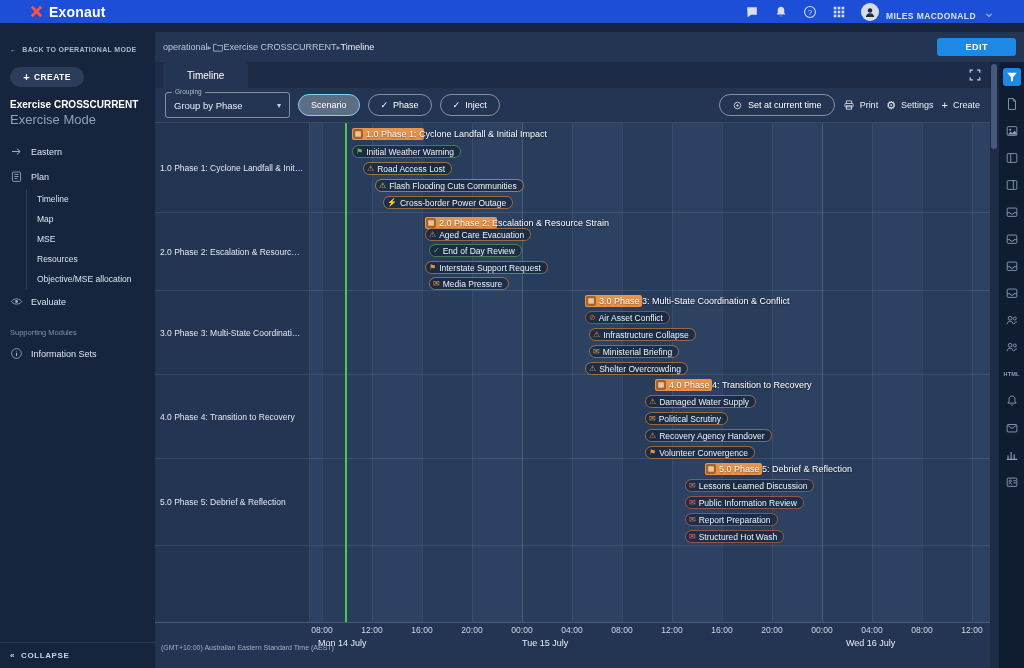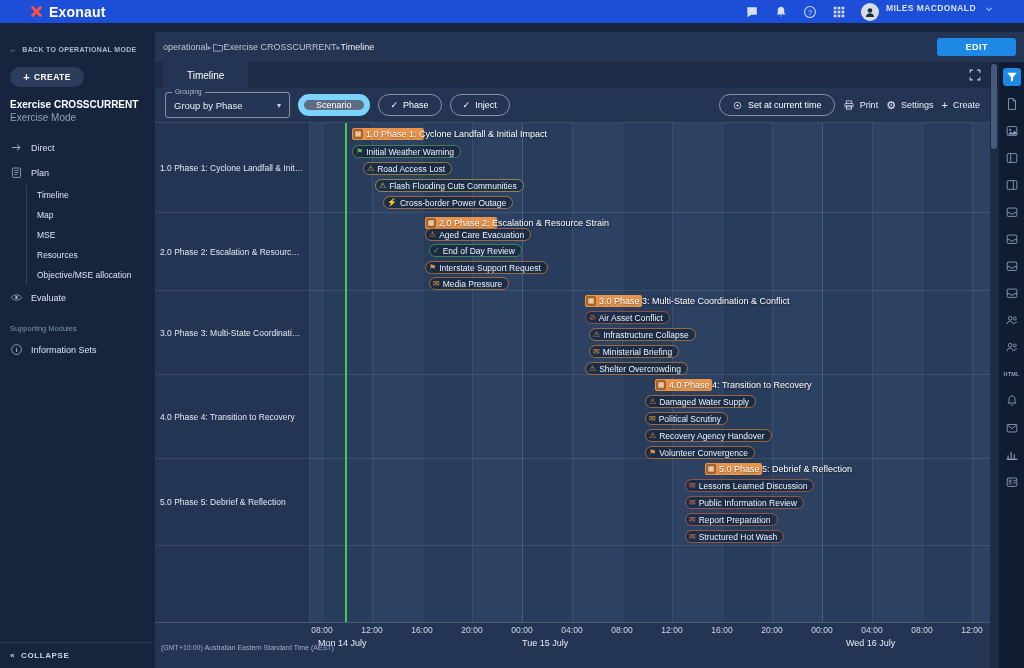--- a/index.html
+++ b/index.html
@@ -10,35 +10,35 @@
 
   
   .topbar{position:absolute;left:0;top:0;width:1024px;height:23px;background:#1d4ed8;
           display:flex;align-items:center;padding:0 29px;z-index:10}
   .logo{display:flex;align-items:center;gap:5px}
   .logo-x{width:15px;height:15px;color:#ff5040}
   .logo-t{font-size:14px;font-weight:bold;letter-spacing:.2px;color:#fff}
   .top-icons{margin-left:auto;display:flex;align-items:center;gap:15px;color:#d7e0ec}
   .tbi{width:14px;height:14px;cursor:pointer}
   .tbi svg{width:14px;height:14px}
-  .user{display:flex;align-items:flex-start;gap:7px;font-size:8.5px;font-weight:bold;letter-spacing:.4px}
+  .user{display:flex;align-items:flex-end;gap:7px;font-size:8.5px;font-weight:bold;letter-spacing:.4px}
   .avatar{width:18px;height:18px;border-radius:50%;background:#d5dde6;display:flex;align-items:center;justify-content:center}
   .avatar svg{width:14px;height:14px}
   .chev{width:12px;height:12px;color:#aebacc}
 
   
   .sidebar{position:absolute;left:0;top:32px;width:155px;bottom:0;background:#16253d;
            display:flex;flex-direction:column;padding-top:10px;z-index:5}
   .back{font-size:7px;font-weight:bold;color:#aebacc;letter-spacing:.3px;padding:4px 10px;
         display:flex;gap:5px;align-items:center;cursor:pointer}
   .createbtn{margin:10px 10px 12px;width:74px;height:20px;border-radius:10px;background:#2c3d5c;
              color:#fff;font-size:8.5px;font-weight:bold;border:none;display:flex;align-items:center;
              justify-content:center;gap:4px;letter-spacing:.4px;cursor:pointer;font-family:inherit}
   .exname{font-size:10px;font-weight:bold;padding:0 10px;color:#fff}
-  .exmode{font-size:10px;color:#8fa0b8;padding:2px 10px 12px}
+  .exmode{font-size:13px;color:#8fa0b8;padding:2px 10px 12px}
   .nav-item{display:flex;align-items:center;gap:8px;font-size:9px;padding:6px 10px;color:#dbe4f0;cursor:pointer}
   .nico{width:13px;height:13px;color:#9fb0c8;flex:none}
   .nico svg{width:13px;height:13px}
   .nav-children{margin-left:26px;border-left:1px solid rgba(255,255,255,.12)}
   .nav-child{font-size:8.5px;padding:5px 0 5px 10px;color:#dbe4f0;cursor:pointer}
   .sect{font-size:7.5px;color:#7f92ab;padding:14px 10px 4px}
   .collapsebar{margin-top:auto;border-top:1px solid rgba(255,255,255,.08);padding:8px 10px;font-size:8px;
                font-weight:bold;letter-spacing:.6px;display:flex;gap:6px;color:#c7d2e2;cursor:pointer}
 
   
@@ -59,21 +59,21 @@
   .expandic svg{width:14px;height:14px}
 
   .toolbar{height:34px;display:flex;align-items:center;gap:8px;padding:0 10px;margin-right:34px}
   .select{position:relative;width:125px;height:26px;border:1px solid rgba(255,255,255,.45);border-radius:3px;
           display:flex;align-items:center;padding:0 8px;font-size:9.5px;gap:6px;cursor:pointer}
   .flabel{position:absolute;top:-5px;left:6px;font-size:6.5px;color:#aebacc;background:#243453;padding:0 3px}
   .sval{flex:1;white-space:nowrap}
   .caret{font-size:8px;color:#c6d2e2}
   .chip{height:22px;border-radius:12px;font-size:9px;display:flex;align-items:center;gap:5px;padding:0 12px;
         color:#fff;background:transparent;border:1px solid rgba(255,255,255,.45);cursor:pointer;font-family:inherit;white-space:nowrap}
-  .chip.solid{background:#5c6d84;border:6px solid #7dd3fc}
+  .chip.solid{background:#5c6d84;border:1px solid #7dd3fc}
   .chip svg{width:11px;height:11px}
   .chkic{font-size:9px}
   .txtbtn{background:none;border:none;color:#e8eef6;font-size:9px;display:flex;align-items:center;gap:5px;
           cursor:pointer;font-family:inherit;white-space:nowrap}
   .txtbtn svg{width:12px;height:12px}
   .gearic{font-size:11px;line-height:1}
   .plusic{font-size:11px;line-height:1}
   .spacer{flex:1}
 
   
@@ -190,21 +190,21 @@
   </button>
   <div class="exname">Exercise CROSSCURRENT</div>
   <div class="exmode">Exercise Mode</div>
   <nav>
     <div class="nav-item">
       <span class="nico">
           <svg viewBox="0 0 16 16">
             <path d="M2.5 8h9.5M8.5 4.5L12.5 8l-4 3.5" fill="none" stroke="currentColor" stroke-width="1.2"></path>
           </svg>
         </span>
-      <span>Direct</span>
+      <span>Eastern</span>
     </div>
     <div class="nav-item">
       <span class="nico">
           <svg viewBox="0 0 16 16">
             <rect x="3" y="2.5" width="10" height="11.5" rx="1" fill="none" stroke="currentColor"></rect>
             <path d="M5.5 5.5h5M5.5 8h5M5.5 10.5h3.5" stroke="currentColor" fill="none"></path>
           </svg>
         </span>
       <span>Plan</span>
     </div>

